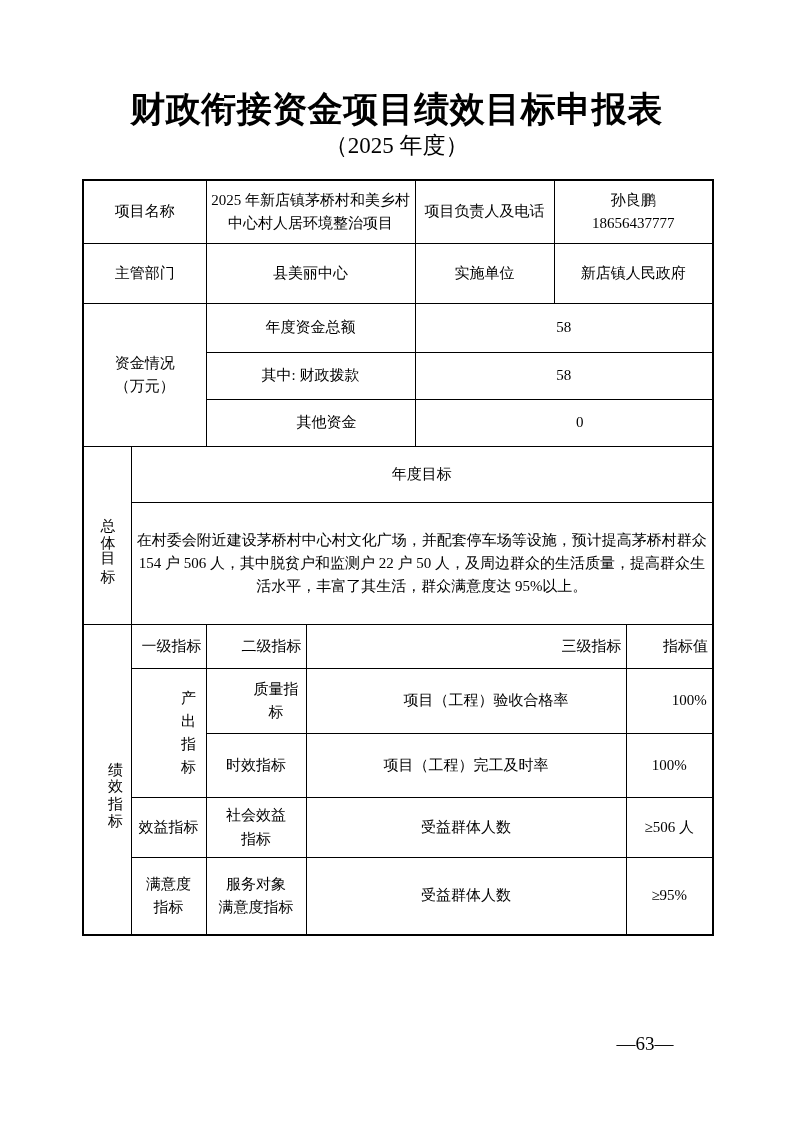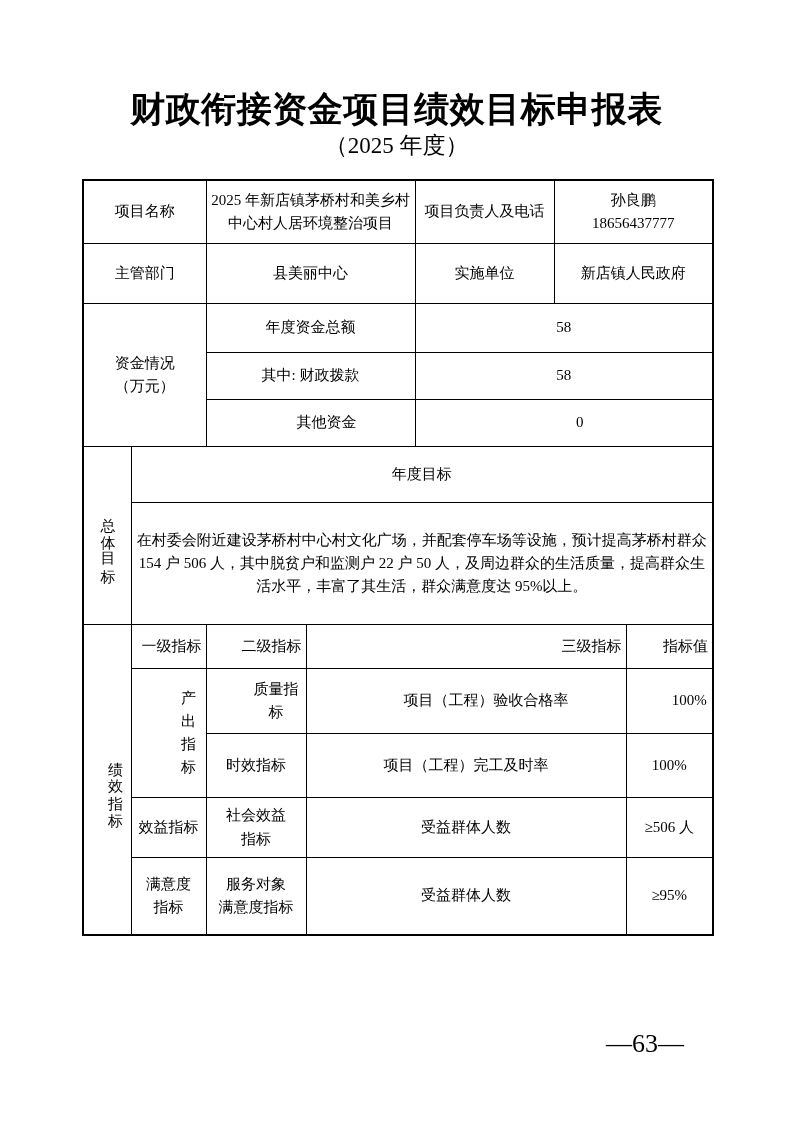--- a/index.html
+++ b/index.html
@@ -80,21 +80,21 @@
     letter-spacing: 17px;
     margin-bottom: -17px;
     font-size: 15px;
   }
   .page-number {
     position: absolute;
     top: 1032px;
     left: 560px;
     width: 170px;
     text-align: center;
-    font-size: 26px;
+    font-size: 19px;
     line-height: 24px;
   }
 </style>
 </head>
 <body>
 
 <h1 class="page-title">财政衔接资金项目绩效目标申报表</h1>
 <div class="page-subtitle">（2025 年度）</div>
 
 <table class="form">

